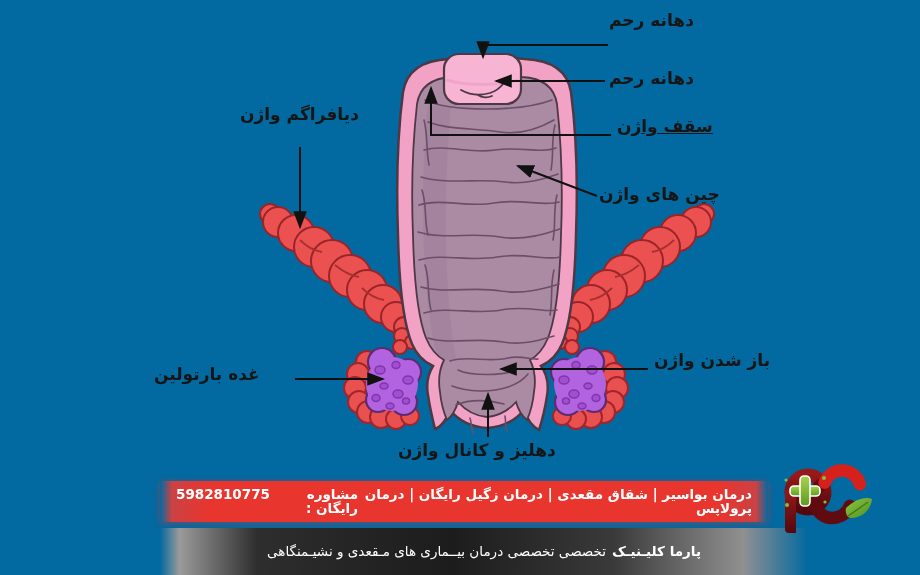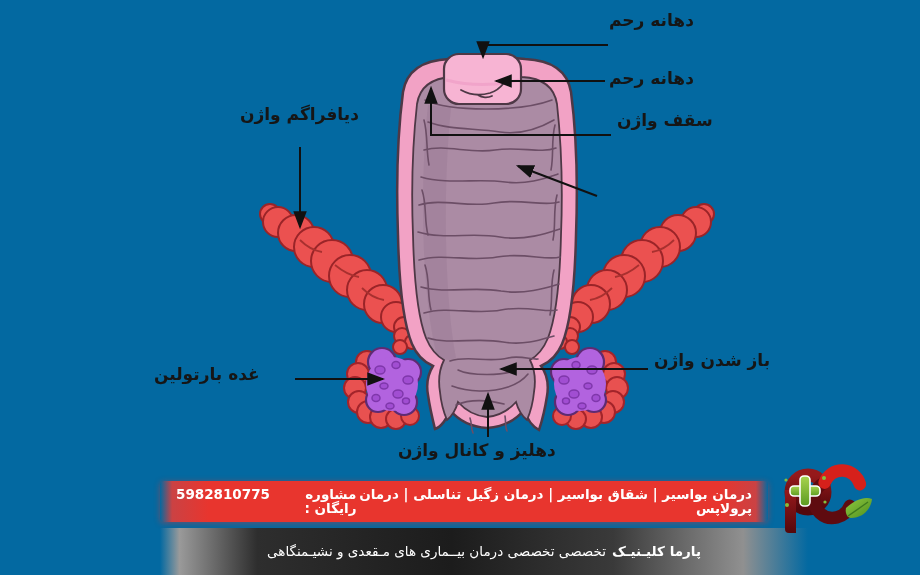--- a/index.html
+++ b/index.html
@@ -7,21 +7,21 @@
     position:relative;width:920px;height:575px;background:#0369a1;overflow:hidden;
     font-family:"DejaVu Sans",sans-serif;
   }
   .art{position:absolute;left:0;top:0;z-index:1;}
   .lbl{
     position:absolute;z-index:3;direction:rtl;white-space:nowrap;
     font:700 17px "DejaVu Sans",sans-serif;color:#161616;letter-spacing:0;
   }
   .l-cervix-top{left:609px;top:10px;}
   .l-cervix-os{left:609px;top:68px;}
-  .l-vault{left:617px;top:110px;}
+  .l-vault{left:617px;top:116px;text-decoration:underline;}
   .l-folds{left:599px;top:184px;}
   .l-diaphragm{left:228px;top:104px;margin-left:12px;}
   .l-bartholin{left:154px;top:364px;}
   .l-opening{left:654px;top:350px;}
   .l-vestibule{left:398px;top:440px;}
 
   .red-band{
     position:absolute;left:160px;top:481px;width:608px;height:41px;z-index:2;
     display:flex;align-items:center;justify-content:space-between;
     direction:rtl;padding:0 16px;box-sizing:border-box;
@@ -205,27 +205,28 @@
       <path d="M 300,147 L 300,227" marker-end="url(#ah)"></path>
       <path d="M 295,379 L 383,379" marker-end="url(#ah)"></path>
       <path d="M 648,369 L 501,369" marker-end="url(#ah)"></path>
       <path d="M 488,437 L 488,394" marker-end="url(#ah)"></path>
     </g>
   </svg>
 
   <div class="lbl l-cervix-top">دهانه رحم</div>
   <div class="lbl l-cervix-os">دهانه رحم</div>
   <div class="lbl l-vault">سقف واژن</div>
+  <div class="lbl l-folds">چین های واژن</div>
   <div class="lbl l-diaphragm">دیافراگم واژن</div>
   <div class="lbl l-bartholin">غده بارتولین</div>
   <div class="lbl l-vestibule">دهلیز و کانال واژن</div>
   <div class="lbl l-opening">باز شدن واژن</div>
 
   <div class="red-band">
-    <span>درمان بواسیر | شقاق بواسیر | درمان زگیل تناسلی | درمان پرولاپس</span>
+    <span>درمان بواسیر | شقاق مقعدی | درمان زگیل رایگان | درمان پرولاپس</span>
     <span class="consult">
       <span>مشاوره رایگان :</span>
       <span>5982810775</span>
     </span>
   </div>
 
   <div class="dark-band">
     <b>پارما کلیـنیـک</b>
     <span>تخصصی تخصصی درمان بیــماری های مـقعدی و نشیـمنگاهی</span>
   </div>

